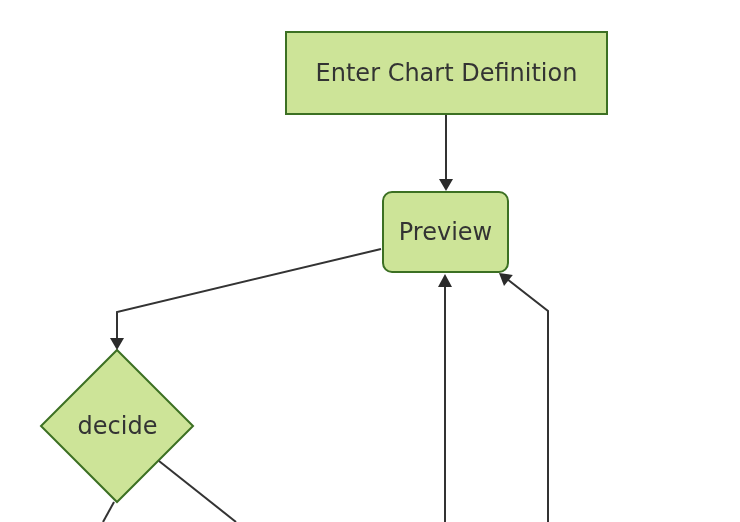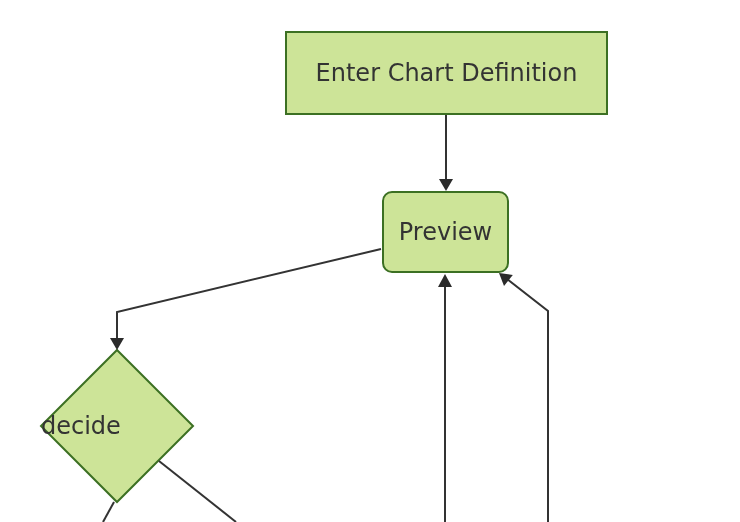--- a/index.html
+++ b/index.html
@@ -45,21 +45,21 @@
     border-radius: 10px;
   }
 
   
   .label-decide {
     position: absolute;
     left: 41px; top: 410px;
     width: 153px; height: 32px;
     display: flex;
     align-items: center;
-    justify-content: flex-start;
+    justify-content: center;
     color: #333333;
     font-size: 24px;
     white-space: nowrap;
   }
 </style>
 </head>
 <body>
 
 <div class="canvas">
 

